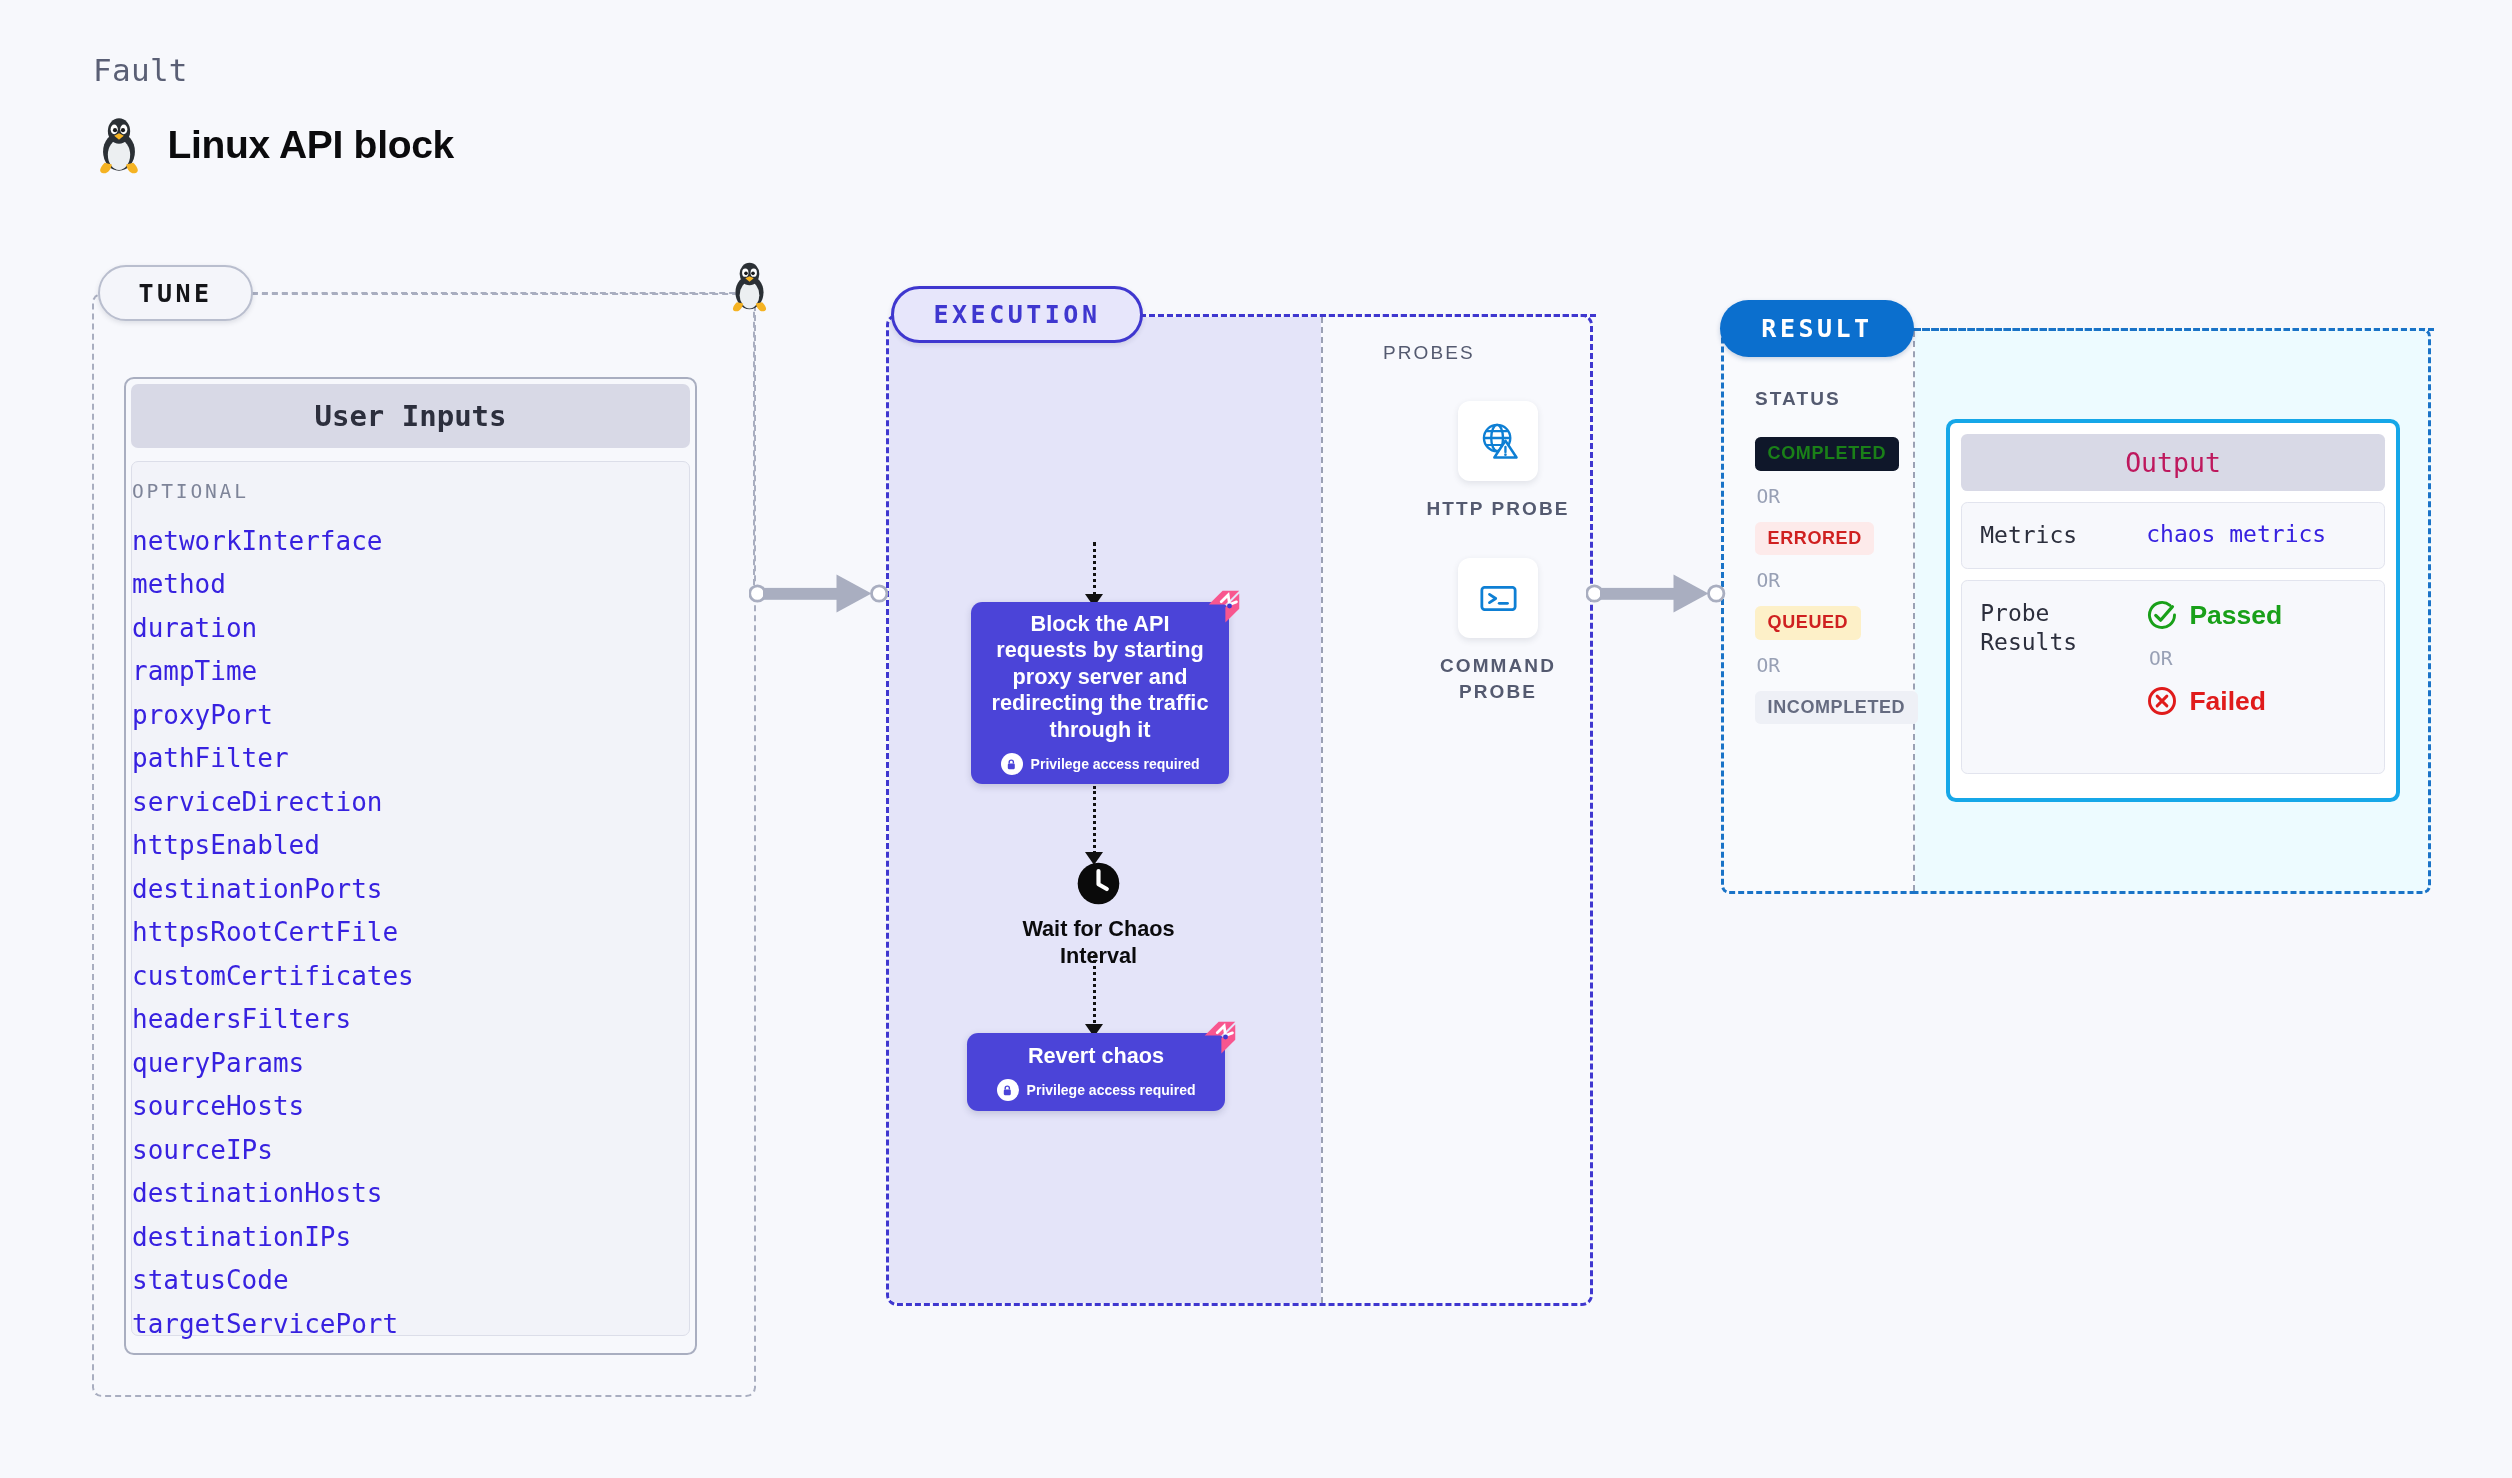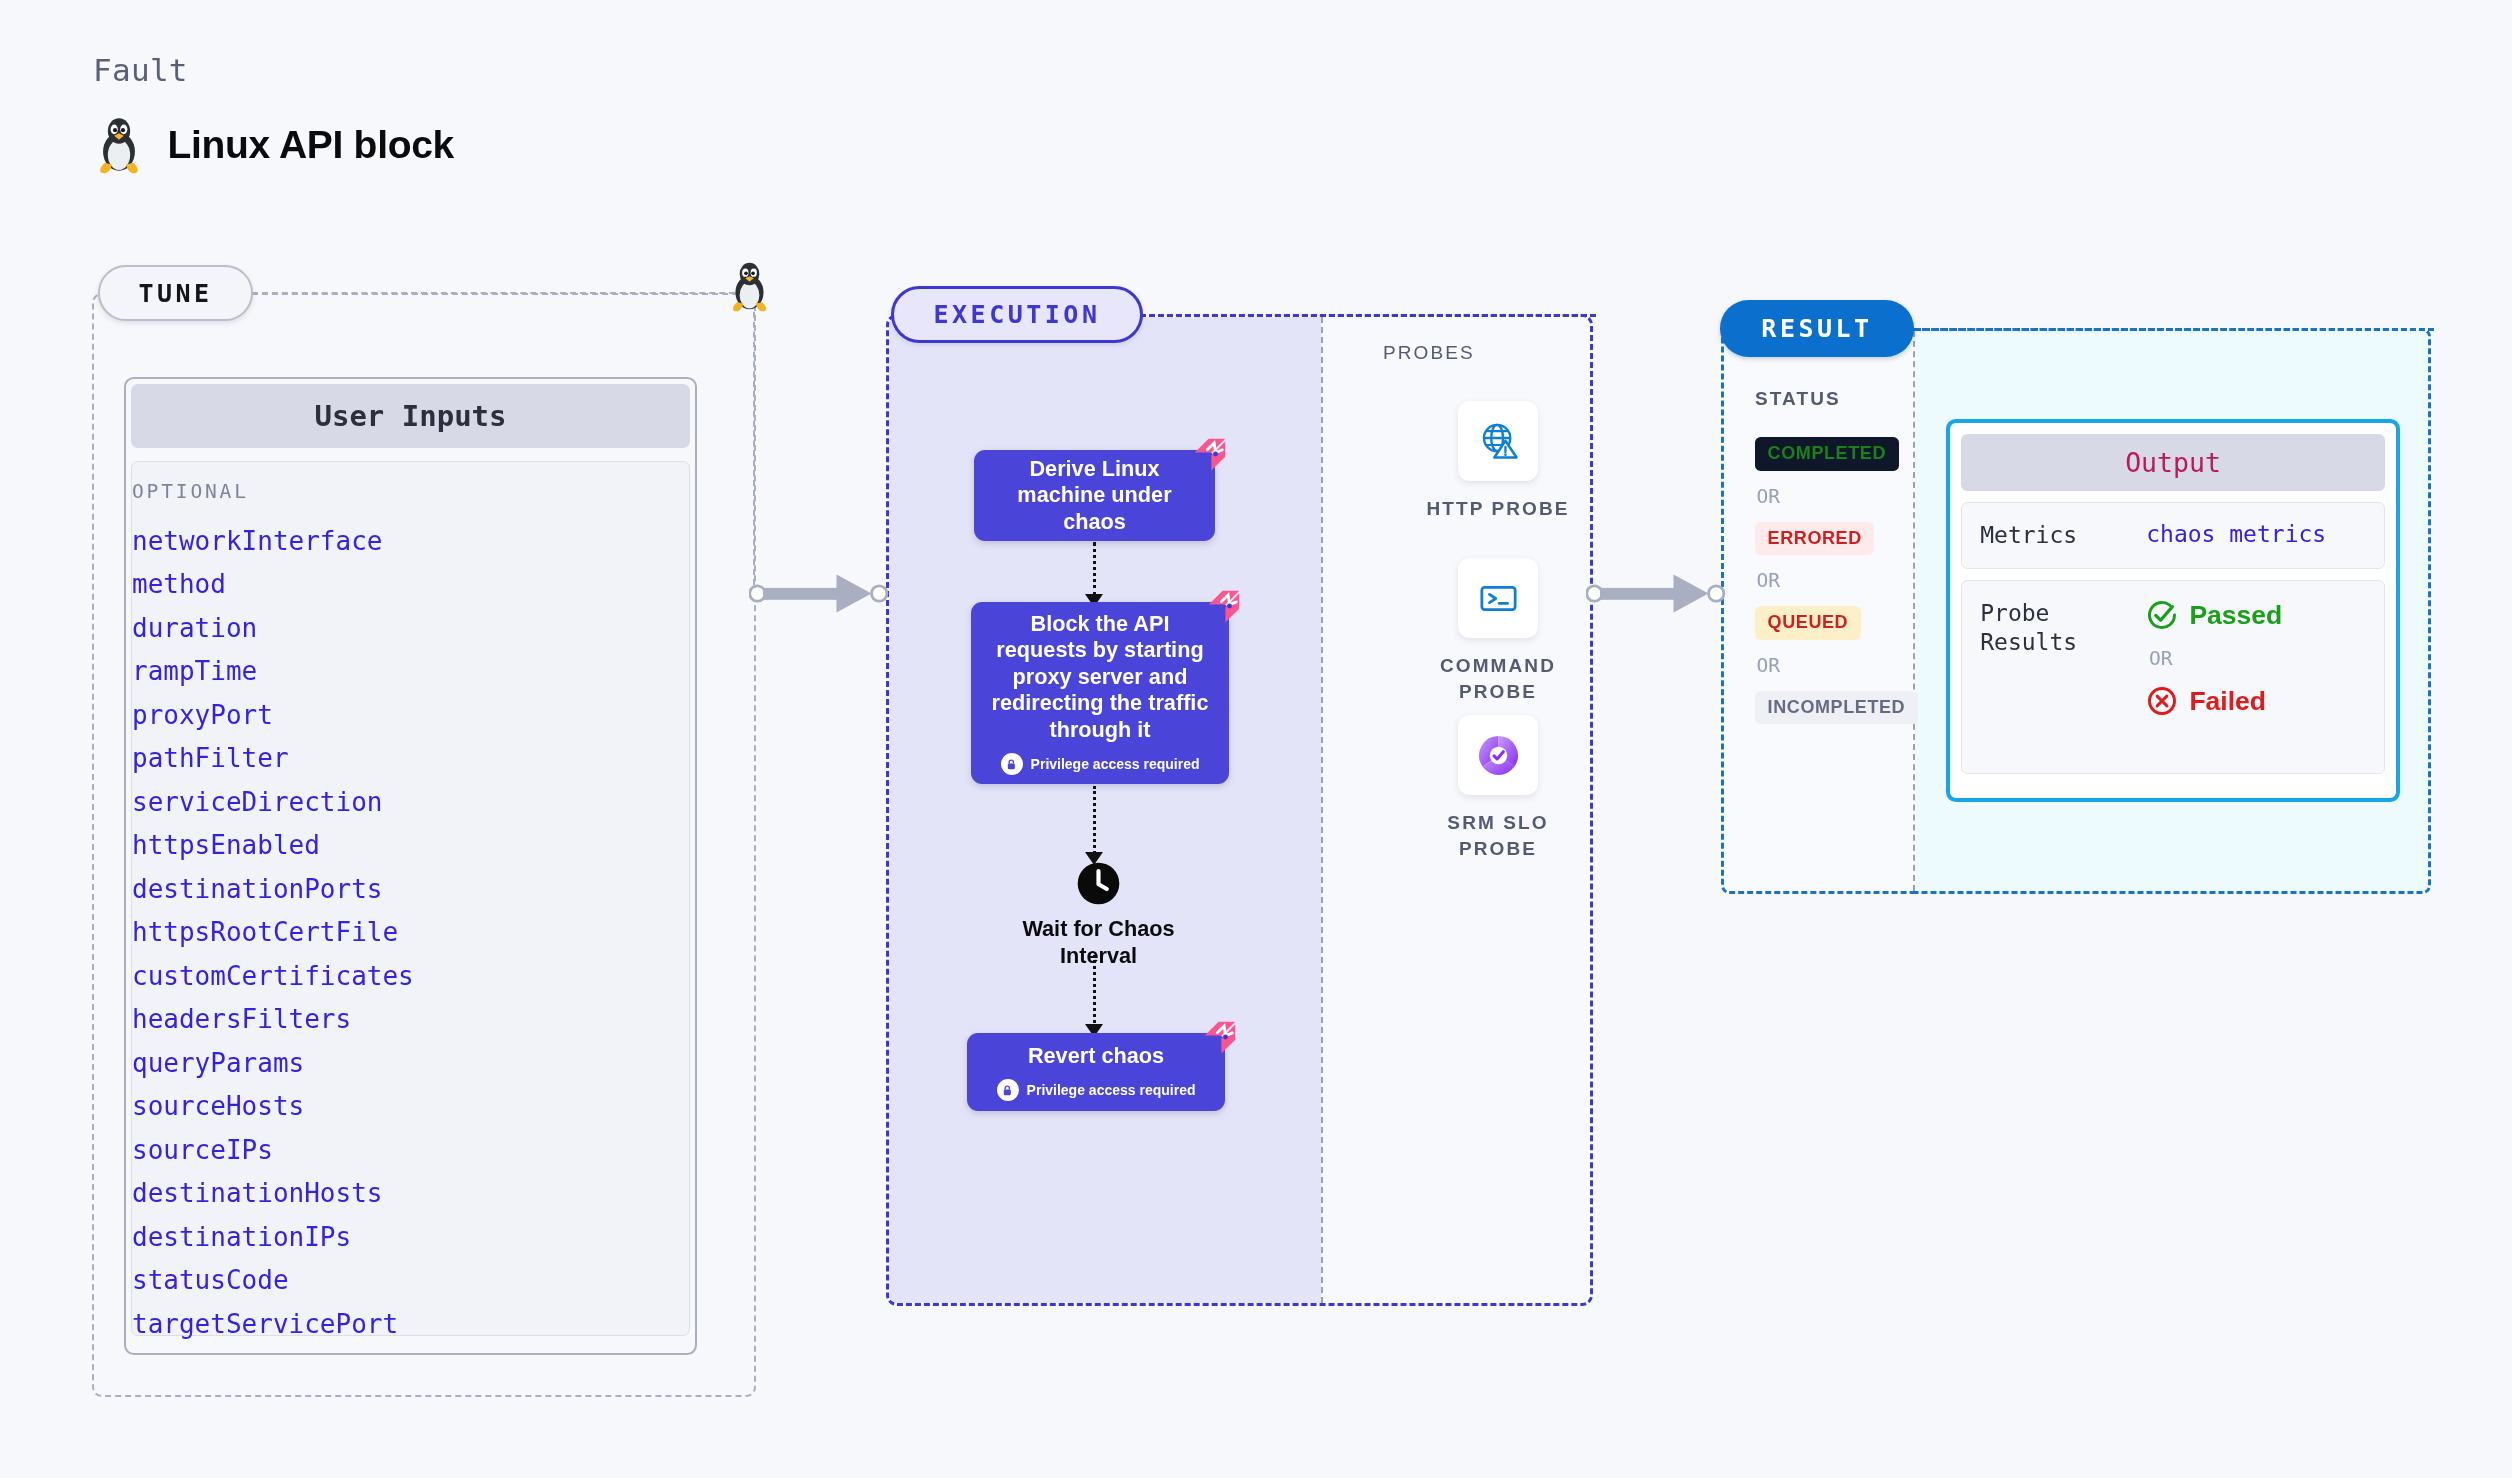--- a/index.html
+++ b/index.html
@@ -428,29 +428,20 @@
     <circle cx="12" cy="35" r="11" fill="#fff" stroke="#a9aec0" stroke-width="4"></circle>
     <rect x="20" y="27" width="110" height="17" fill="#a9aec0"></rect>
     <polygon points="125,8 175,35 125,62" fill="#a9aec0"></polygon>
     <circle cx="186" cy="35" r="11" fill="#fff" stroke="#a9aec0" stroke-width="4"></circle>
   </svg>
 
   <div class="exec-panel">
     <div class="exec-col">
       <div class="flow">
 
-        <div class="node node-1">
-          <svg class="corner-badge" viewBox="0 0 52 52">
-            <path d="M4 24 L24 4 L48 4 L28 24 Z" fill="#f8568f"></path>
-            <path d="M28 28 L48 8 L48 30 L28 50 Z" fill="#f8568f"></path>
-            <path d="M22 20 L32 10 L34 24 L44 20" fill="none" stroke="#fff" stroke-width="4" stroke-linecap="round"></path>
-            <circle cx="34" cy="26" r="3.5" fill="#3f37cf"></circle>
-          </svg>
-          <span>Derive Linux machine under chaos</span>
-        </div>
 
         <div class="dotted-conn conn-1"></div>
         <div class="arrowhead ah-1"></div>
 
         <div class="node node-2">
           <svg class="corner-badge" viewBox="0 0 52 52">
             <path d="M4 24 L24 4 L48 4 L28 24 Z" fill="#f8568f"></path>
             <path d="M28 28 L48 8 L48 30 L28 50 Z" fill="#f8568f"></path>
             <path d="M22 20 L32 10 L34 24 L44 20" fill="none" stroke="#fff" stroke-width="4" stroke-linecap="round"></path>
             <circle cx="34" cy="26" r="3.5" fill="#3f37cf"></circle>
@@ -526,38 +517,20 @@
         <div class="probe-icon-box">
           <svg width="43" height="43" viewBox="0 0 62 62">
             <rect x="7" y="15" width="48" height="32" rx="4" fill="none" stroke="#0e7fd4" stroke-width="4"></rect>
             <path d="M18 25 L27 31 L18 37" fill="none" stroke="#0e7fd4" stroke-width="4" stroke-linecap="round" stroke-linejoin="round"></path>
             <line x1="32" y1="38" x2="44" y2="38" stroke="#0e7fd4" stroke-width="4" stroke-linecap="round"></line>
           </svg>
         </div>
         <div class="probe-label">COMMAND PROBE</div>
       </div>
 
-      <div class="probe-item probe-3">
-        <div class="probe-icon-box">
-          <svg width="43" height="43" viewBox="0 0 62 62">
-            <defs>
-              <linearGradient id="slograd" x1="0" y1="0" x2="1" y2="1">
-                <stop offset="0%" stop-color="#c49cfb"></stop>
-                <stop offset="100%" stop-color="#8b2df2"></stop>
-              </linearGradient>
-            </defs>
-            <path d="M31 31 L31 3 A28 28 0 0 0 8 47 Z" fill="url(#slograd)"></path>
-            <path d="M31 31 L8 47 A28 28 0 0 0 54 47 Z" fill="url(#slograd)"></path>
-            <path d="M31 31 L54 47 A28 28 0 0 0 31 3 Z" fill="url(#slograd)"></path>
-            <circle cx="31" cy="31" r="12.5" fill="#fff"></circle>
-            <path d="M24.5 31.5 L29 36 L38 25.5" fill="none" stroke="#8b2df2" stroke-width="4.4" stroke-linecap="round" stroke-linejoin="round"></path>
-          </svg>
-        </div>
-        <div class="probe-label">SRM SLO PROBE</div>
-      </div>
     </div>
   </div>
 
   <div class="pill pill-exec">EXECUTION</div>
   <div class="exec-dash-line"></div>
 
   <svg class="arrow arrow-2" width="140" height="49" viewBox="0 0 200 70">
     <circle cx="12" cy="35" r="11" fill="#fff" stroke="#a9aec0" stroke-width="4"></circle>
     <rect x="20" y="27" width="110" height="17" fill="#a9aec0"></rect>
     <polygon points="125,8 175,35 125,62" fill="#a9aec0"></polygon>

